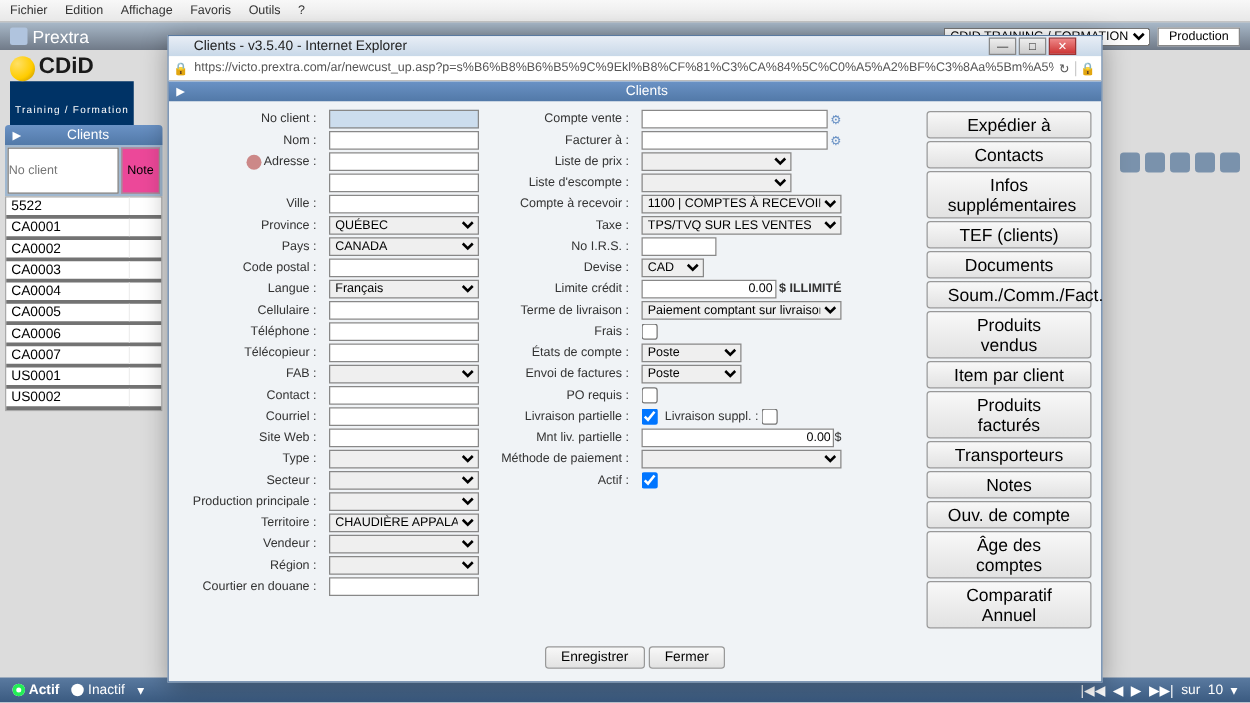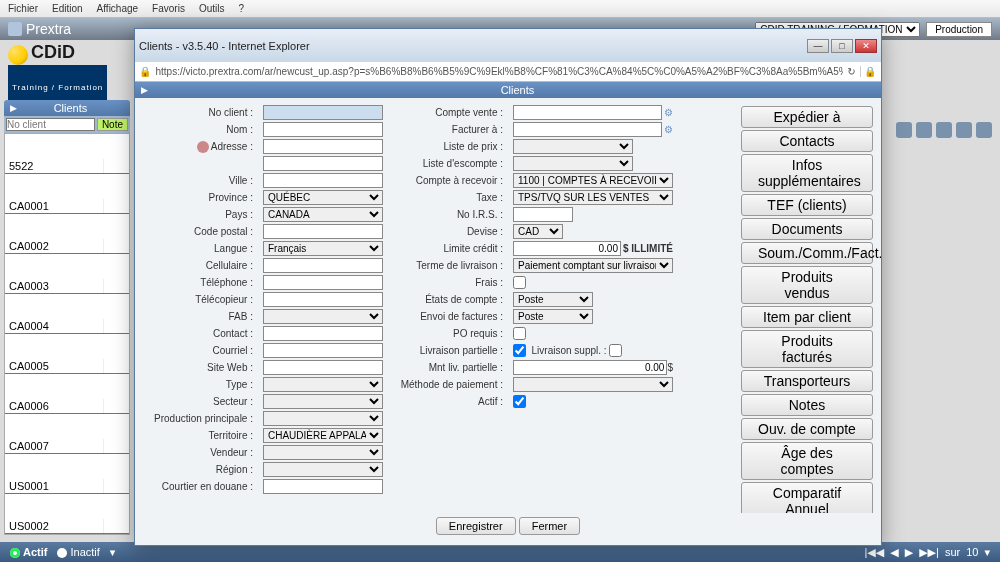--- a/index.html
+++ b/index.html
@@ -22,40 +22,40 @@
 .cdid-logo { font-size: 18px; font-weight: bold; color: #1a1a1a; margin-top: 17px; }
 .cdid-sub { font-size: 8px; letter-spacing: 1px; background: #003366; color: #fff; padding: 18px 4px; }
 .bulb { display: inline-block; width: 20px; height: 20px; background: radial-gradient(circle at 30% 30%, #ffe066 0%, #ffcc00 60%, #b88a00 100%); border-radius: 50%; vertical-align: middle; }
 
 
 .left-panel { position: absolute; left: 4px; top: 100px; width: 126px; }
 .left-header { background: linear-gradient(#6a92c5, #5279a8); color: #fff; padding: 2px 6px; font-size: 11px; border-radius: 3px 3px 0 0; display: flex; justify-content: space-between; align-items: center; }
 .left-header .arrow { font-size: 9px; }
 .left-search { display: flex; background: #a0b8d0; padding: 2px; gap: 2px; }
 .left-search input { flex: 1; min-width: 0; font-size: 10px; border: 1px solid #777; }
-.left-search .note-h { background: #bef264; font-size: 10px; padding: 0 4px; border: 1px solid #999; }
+.left-search .note-h { background: #ec4899; font-size: 10px; padding: 12px 4px; border: 1px solid #999; }
 .left-list { background: #fff; border: 1px solid #aaa; }
-.left-list .row { display: flex; border-bottom: 1px solid #737373; margin-top: 25px; }
+.left-list .row { display: flex; border-bottom: 3px solid #737373; }
 .left-list .row .c1 { flex: 1; padding: 1px 4px; }
 .left-list .row .c2 { width: 26px; border-left: 1px solid #eee; }
 
 
 .toolbar-right { position: absolute; right: 8px; top: 122px; display: flex; gap: 4px; }
 .toolbar-right span { width: 16px; height: 16px; background: #7a92ac; border-radius: 3px; display: inline-block; }
 
 
 .footer-bar { position: absolute; left: 0; bottom: 0; width: 1000px; height: 20px; background: linear-gradient(#5a7aa0, #3a5a80); color: #fff; display: flex; align-items: center; padding: 0 10px; justify-content: space-between; font-size: 11px; }
 .footer-bar .radios { display: flex; gap: 10px; align-items: center; }
 .footer-bar .radio-dot { width: 10px; height: 10px; border-radius: 50%; background: #fff; display: inline-block; margin-right: 3px; vertical-align: middle; }
 .footer-bar .radio-dot.on { box-shadow: inset 0 0 0 3px #2e5; }
 .footer-nav { display: flex; gap: 6px; align-items: center; }
 
 
 .ie-window { position: absolute; left: 134px; top: 28px; width: 748px; height: 518px; background: #f0f3f6; border: 1px solid #5a7aa0; box-shadow: 0 4px 20px rgba(0,0,0,0.35); display: flex; flex-direction: column; }
-.ie-title { background: linear-gradient(#e8eef6, #c8d8e8); height: 33px; display: flex; align-items: center; justify-content: space-between; padding: 0 4px; font-size: 11px; color: #222; }
+.ie-title { background: linear-gradient(#e8eef6, #c8d8e8); height: 16px; display: flex; align-items: center; justify-content: space-between; padding: 0 20px; font-size: 11px; color: #222; }
 .ie-title .winbtns { display: flex; gap: 2px; }
 .ie-title .winbtn { width: 22px; height: 14px; border: 1px solid #888; font-size: 9px; text-align: center; line-height: 12px; }
 .ie-title .close { background: linear-gradient(#e88, #c33); color: #fff; border-color: #933; }
 .ie-title .min, .ie-title .max { background: linear-gradient(#eee, #ccc); }
 .ie-addr { background: #fff; height: 20px; display: flex; align-items: center; padding: 0 4px; gap: 4px; border-bottom: 1px solid #bbb; font-size: 10px; color: #555; overflow: hidden; }
 .ie-addr .lock { color: #2a2; }
 .ie-addr .url { flex: 1; white-space: nowrap; overflow: hidden; }
 
 
 .modal-content { flex: 1; display: flex; flex-direction: column; overflow: hidden; }

